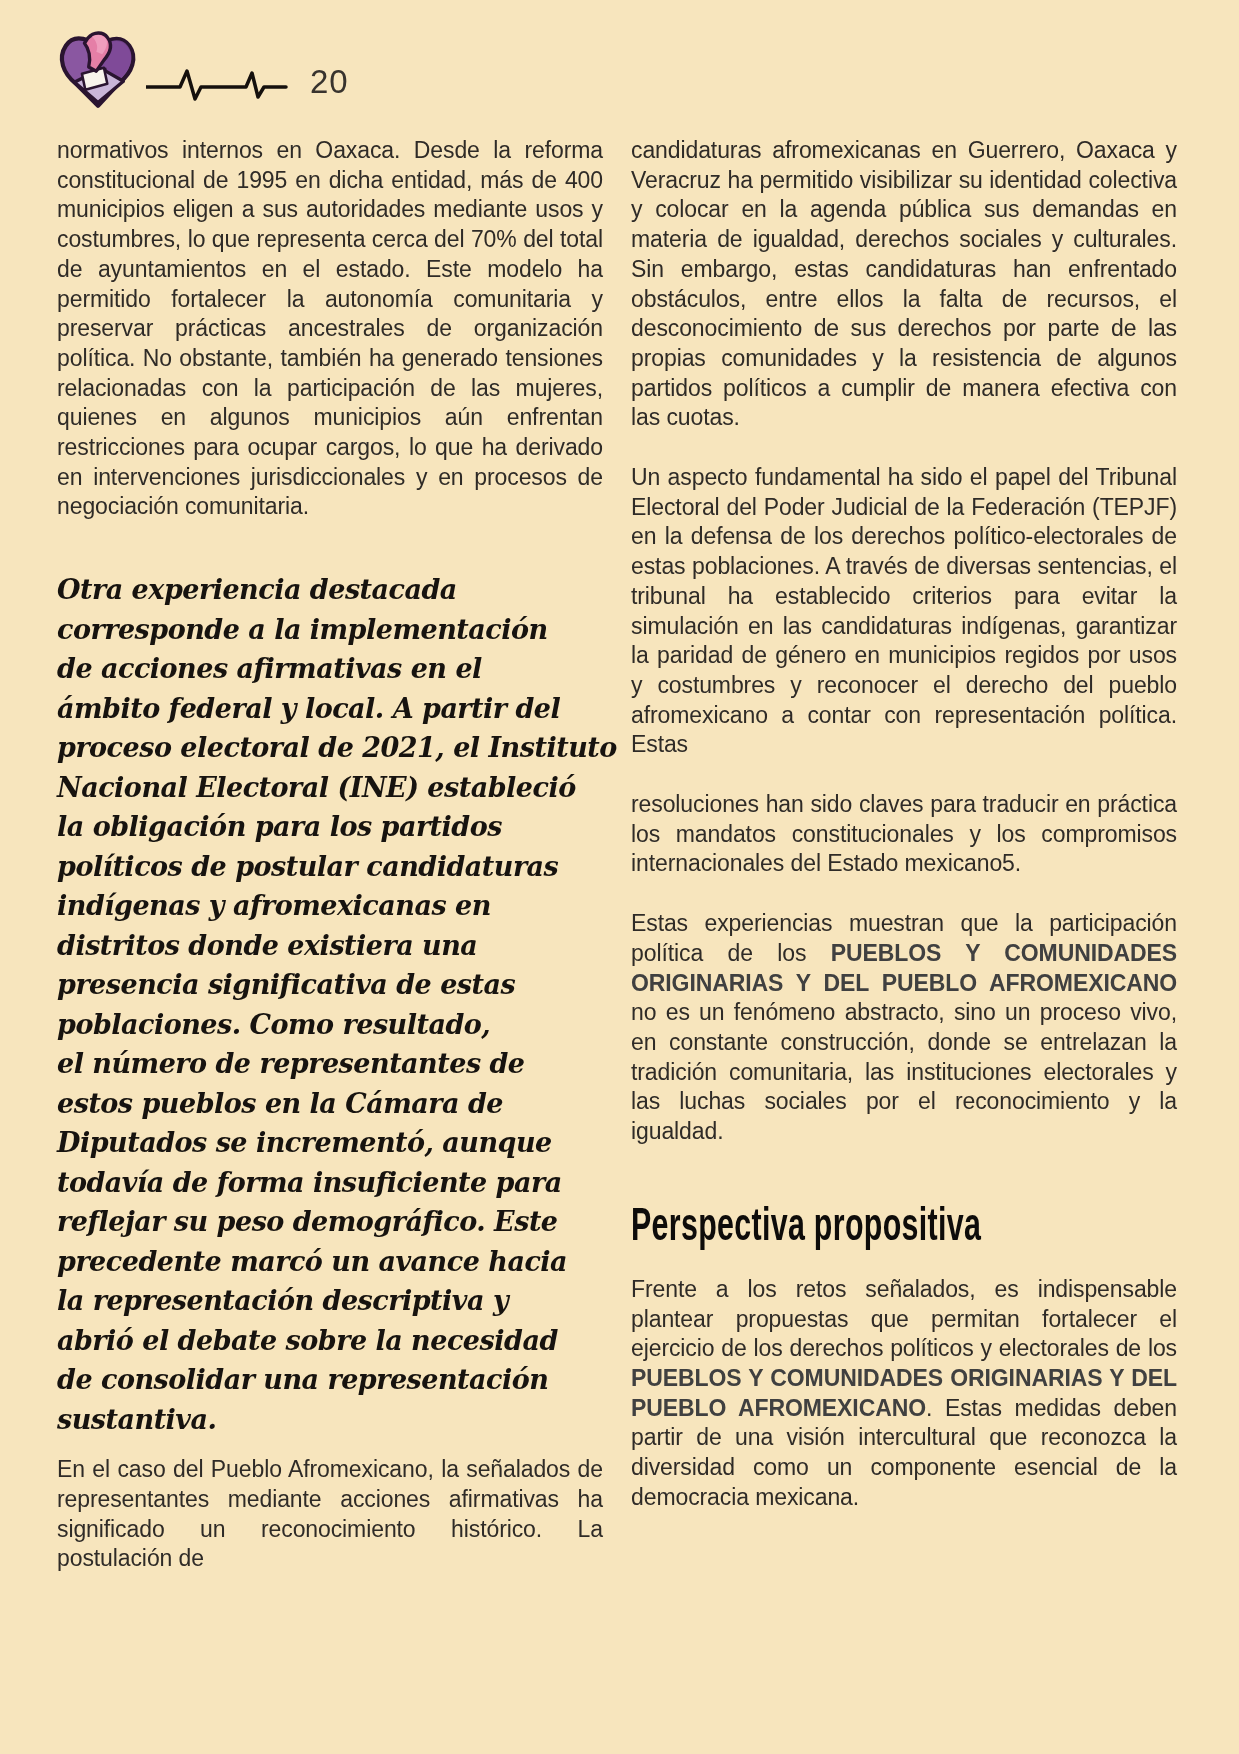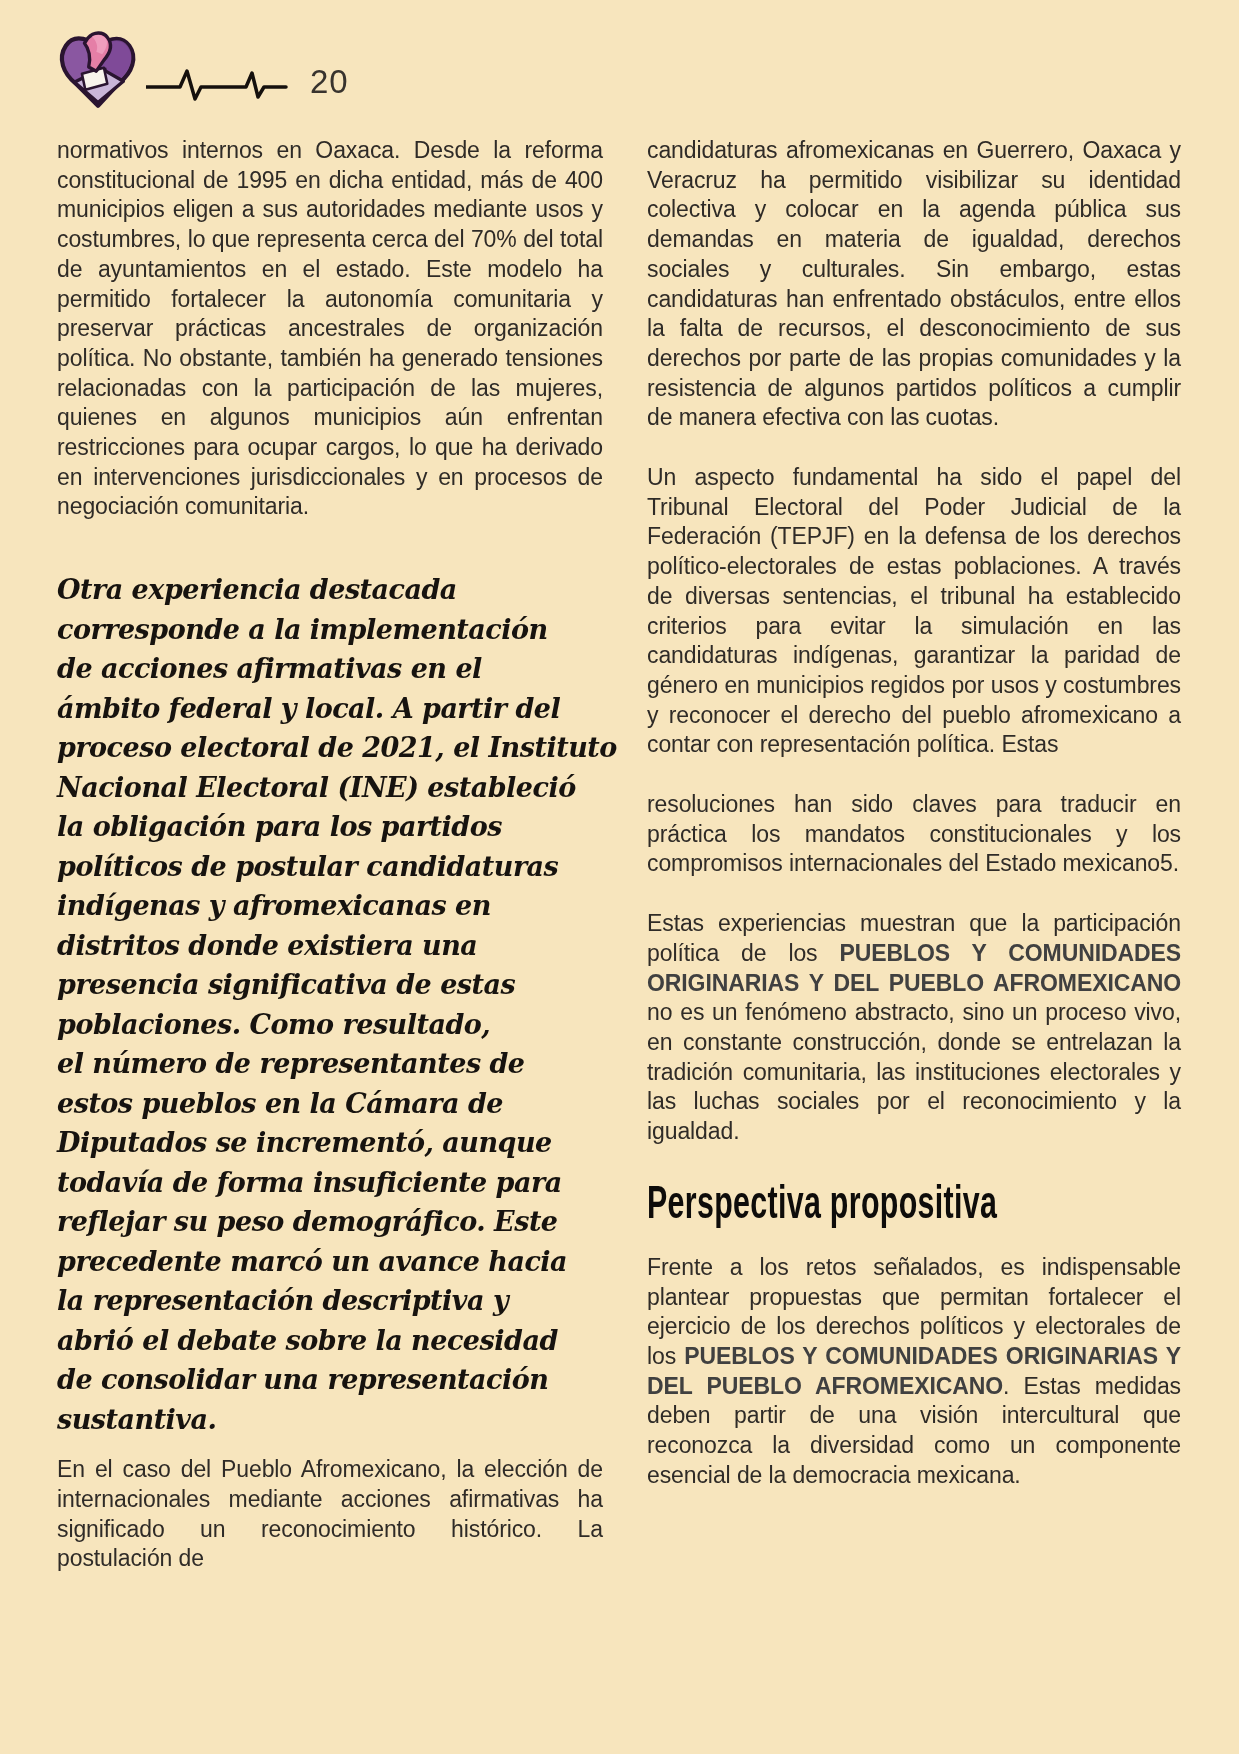--- a/index.html
+++ b/index.html
@@ -31,21 +31,21 @@
     display:flex;align-items:center;
   }
   .logo-svg{display:block;}
   .ekg-svg{display:block;margin:26px 0 0 4px;}
   .page-number{
     font-size:33px;line-height:1;color:var(--page-number-text);
     margin:18px 0 0 14px;letter-spacing:1px;
   }
   .columns{
     position:absolute;left:57px;top:136px;width:1124px;
-    display:flex;gap:44px;
+    display:flex;gap:28px;
   }
   .col{width:546px;}
   p.body{
     font-size:23px;line-height:29.7px;
     text-align:justify;
     margin:0 0 30px 0;
     letter-spacing:-0.1px;
     color:var(--body-text);
   }
   .seg-bold{font-weight:700;color:#404040;}
@@ -53,21 +53,21 @@
     font-family:"DejaVu Serif","Liberation Serif",serif;
     font-style:italic;font-weight:700;
     font-size:27px;line-height:39.5px;
     letter-spacing:-0.5px;
     color:var(--quote-text);
     margin:48px 0 16px 0;
     white-space:nowrap;
     text-align:left;
   }
   h2.section-heading{
-    margin:32px 0 28px 0;line-height:1;
+    margin:54px 0 28px 0;line-height:1;
   }
   h2.section-heading .condensed{
     display:inline-block;
     font-size:46px;font-weight:700;
     color:var(--heading-text);
     transform:scaleX(0.66);
     transform-origin:left center;
     white-space:nowrap;
     letter-spacing:0.5px;
   }
@@ -99,21 +99,21 @@
       <polyline class="ekg-line" points="0,24 34,24 41,8 49,36 55,24 100,24 106,10 112,34 118,24 140,24"></polyline>
     </svg>
     <span class="page-number">20</span>
   </header>
 
   <div class="columns">
 
     <div class="col">
       <p class="body">normativos internos en Oaxaca. Desde la reforma constitucional de 1995 en dicha entidad, más de 400 municipios eligen a sus autoridades mediante usos y costumbres, lo que representa cerca del 70% del total de ayuntamientos en el estado. Este modelo ha permitido fortalecer la autonomía comunitaria y preservar prácticas ancestrales de organización política. No obstante, también ha generado tensiones relacionadas con la participación de las mujeres, quienes en algunos municipios aún enfrentan restricciones para ocupar cargos, lo que ha derivado en intervenciones jurisdiccionales y en procesos de negociación comunitaria.</p>
       <div class="quote"><span>Otra experiencia destacada</span><br><span>corresponde a la implementación</span><br><span>de acciones afirmativas en el</span><br><span>ámbito federal y local. A partir del</span><br><span>proceso electoral de 2021, el Instituto</span><br><span>Nacional Electoral (INE) estableció</span><br><span>la obligación para los partidos</span><br><span>políticos de postular candidaturas</span><br><span>indígenas y afromexicanas en</span><br><span>distritos donde existiera una</span><br><span>presencia significativa de estas</span><br><span>poblaciones. Como resultado,</span><br><span>el número de representantes de</span><br><span>estos pueblos en la Cámara de</span><br><span>Diputados se incrementó, aunque</span><br><span>todavía de forma insuficiente para</span><br><span>reflejar su peso demográfico. Este</span><br><span>precedente marcó un avance hacia</span><br><span>la representación descriptiva y</span><br><span>abrió el debate sobre la necesidad</span><br><span>de consolidar una representación</span><br><span>sustantiva.</span></div>
-      <p class="body">En el caso del Pueblo Afromexicano, la elección de internacionales mediante acciones afirmativas ha significado un reconocimiento histórico. La postulación de</p>
+      <p class="body">En el caso del Pueblo Afromexicano, la señalados de representantes mediante acciones afirmativas ha significado un reconocimiento histórico. La postulación de</p>
     </div>
 
     <div class="col">
       <p class="body">candidaturas afromexicanas en Guerrero, Oaxaca y Veracruz ha permitido visibilizar su identidad colectiva y colocar en la agenda pública sus demandas en materia de igualdad, derechos sociales y culturales. Sin embargo, estas candidaturas han enfrentado obstáculos, entre ellos la falta de recursos, el desconocimiento de sus derechos por parte de las propias comunidades y la resistencia de algunos partidos políticos a cumplir de manera efectiva con las cuotas.</p>
       <p class="body">Un aspecto fundamental ha sido el papel del Tribunal Electoral del Poder Judicial de la Federación (TEPJF) en la defensa de los derechos político-electorales de estas poblaciones. A través de diversas sentencias, el tribunal ha establecido criterios para evitar la simulación en las candidaturas indígenas, garantizar la paridad de género en municipios regidos por usos y costumbres y reconocer el derecho del pueblo afromexicano a contar con representación política. Estas</p>
       <p class="body">resoluciones han sido claves para traducir en práctica los mandatos constitucionales y los compromisos internacionales del Estado mexicano5.</p>
       <p class="body"><span>Estas experiencias muestran que la participación política de los </span><span class="seg-bold">PUEBLOS Y COMUNIDADES ORIGINARIAS Y DEL PUEBLO AFROMEXICANO</span><span> no es un fenómeno abstracto, sino un proceso vivo, en constante construcción, donde se entrelazan la tradición comunitaria, las instituciones electorales y las luchas sociales por el reconocimiento y la igualdad.</span></p>
       <h2 class="section-heading"><span class="condensed">Perspectiva propositiva</span></h2>
       <p class="body"><span>Frente a los retos señalados, es indispensable plantear propuestas que permitan fortalecer el ejercicio de los derechos políticos y electorales de los </span><span class="seg-bold">PUEBLOS Y COMUNIDADES ORIGINARIAS Y DEL PUEBLO AFROMEXICANO</span><span>. Estas medidas deben partir de una visión intercultural que reconozca la diversidad como un componente esencial de la democracia mexicana.</span></p>
     </div>

